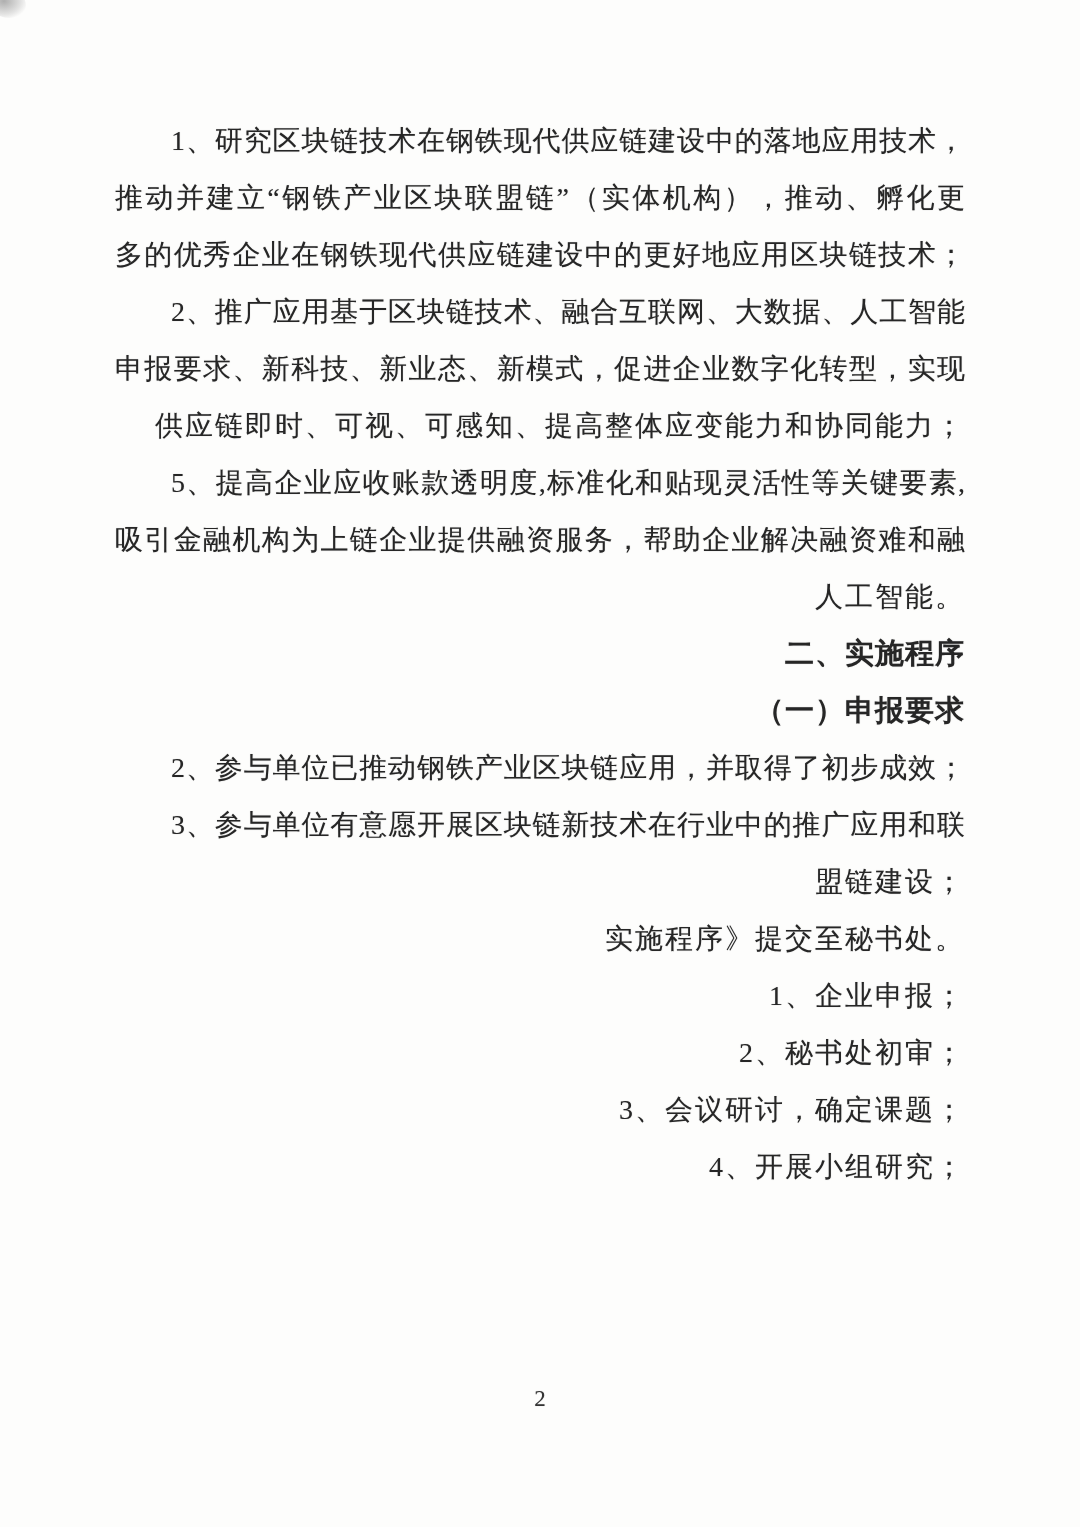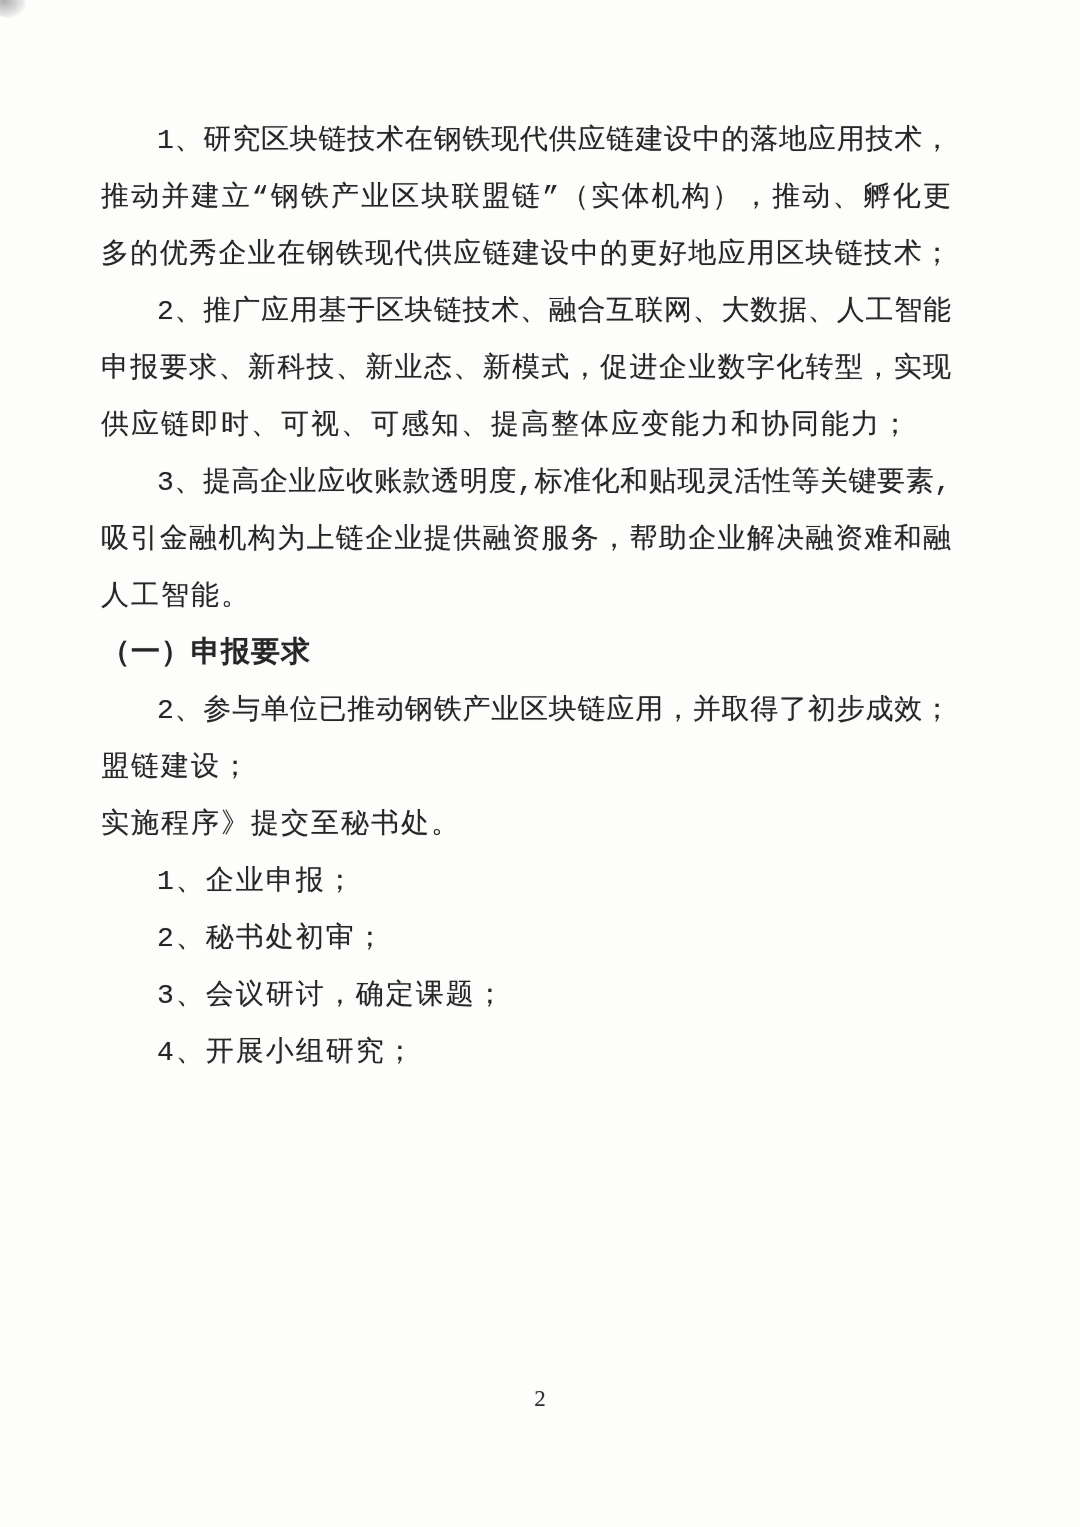--- a/index.html
+++ b/index.html
@@ -27,33 +27,33 @@
     width: 34px;
     height: 26px;
     border-radius: 50%;
     background: radial-gradient(ellipse at 35% 35%,
       rgba(110,110,110,0.55) 0%,
       rgba(150,150,150,0.25) 55%,
       rgba(180,180,180,0.0) 78%);
   }
   .content {
     position: absolute;
-    left: 101px;
+    left: 115px;
     top: 112px;
     width: 850px;
-    font-family: Liberation Mono, monospace;
   }
   .line {
     font-size: 28px;
     line-height: 57px;
     height: 57px;
     color: var(--ink);
     letter-spacing: 2px;
     text-shadow: 0 0 1px rgba(45,45,45,0.35);
     white-space: nowrap;
+    text-align: right;
   }
   .line.justify {
     white-space: normal;
     letter-spacing: 0;
     text-align: justify;
     text-align-last: justify;
   }
   .line.indent { text-indent: 56px; }
   .line.heading {
     font-weight: bold;
@@ -77,25 +77,27 @@
 <div class="page">
   <div class="scan-smudge"></div>
 
   <div class="content">
       <div class="line indent justify">1、研究区块链技术在钢铁现代供应链建设中的落地应用技术，</div>
       <div class="line justify">推动并建立“钢铁产业区块联盟链”（实体机构），推动、孵化更</div>
       <div class="line justify">多的优秀企业在钢铁现代供应链建设中的更好地应用区块链技术；</div>
       <div class="line indent justify">2、推广应用基于区块链技术、融合互联网、大数据、人工智能</div>
       <div class="line justify">申报要求、新科技、新业态、新模式，促进企业数字化转型，实现</div>
       <div class="line">供应链即时、可视、可感知、提高整体应变能力和协同能力；</div>
-      <div class="line indent justify">3、提高企业应收账款透明度,标准化和贴现灵活性等关键要素,</div>
+      <div class="line indent justify">5、提高企业应收账款透明度,标准化和贴现灵活性等关键要素,</div>
       <div class="line justify">吸引金融机构为上链企业提供融资服务，帮助企业解决融资难和融</div>
       <div class="line">人工智能。</div>
+      <div class="line heading">二、实施程序</div>
       <div class="line heading">（一）申报要求</div>
       <div class="line indent justify">2、参与单位已推动钢铁产业区块链应用，并取得了初步成效；</div>
+      <div class="line indent justify">3、参与单位有意愿开展区块链新技术在行业中的推广应用和联</div>
       <div class="line">盟链建设；</div>
       <div class="line">实施程序》提交至秘书处。</div>
       <div class="line indent">1、企业申报；</div>
       <div class="line indent">2、秘书处初审；</div>
       <div class="line indent">3、会议研讨，确定课题；</div>
       <div class="line indent">4、开展小组研究；</div>
     </div>
 
   <div class="page-number">2</div>
 </div>

